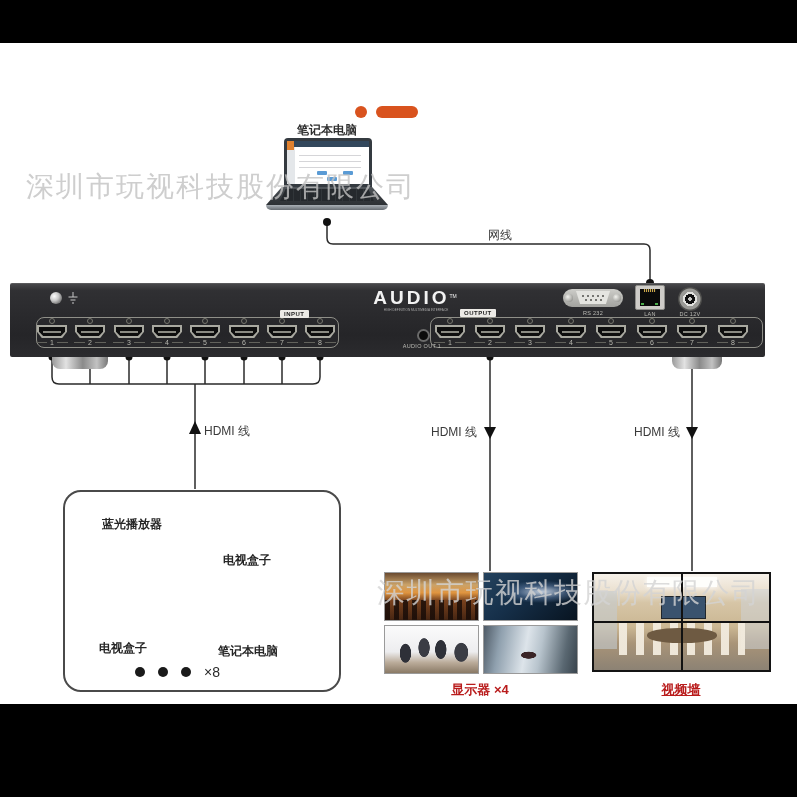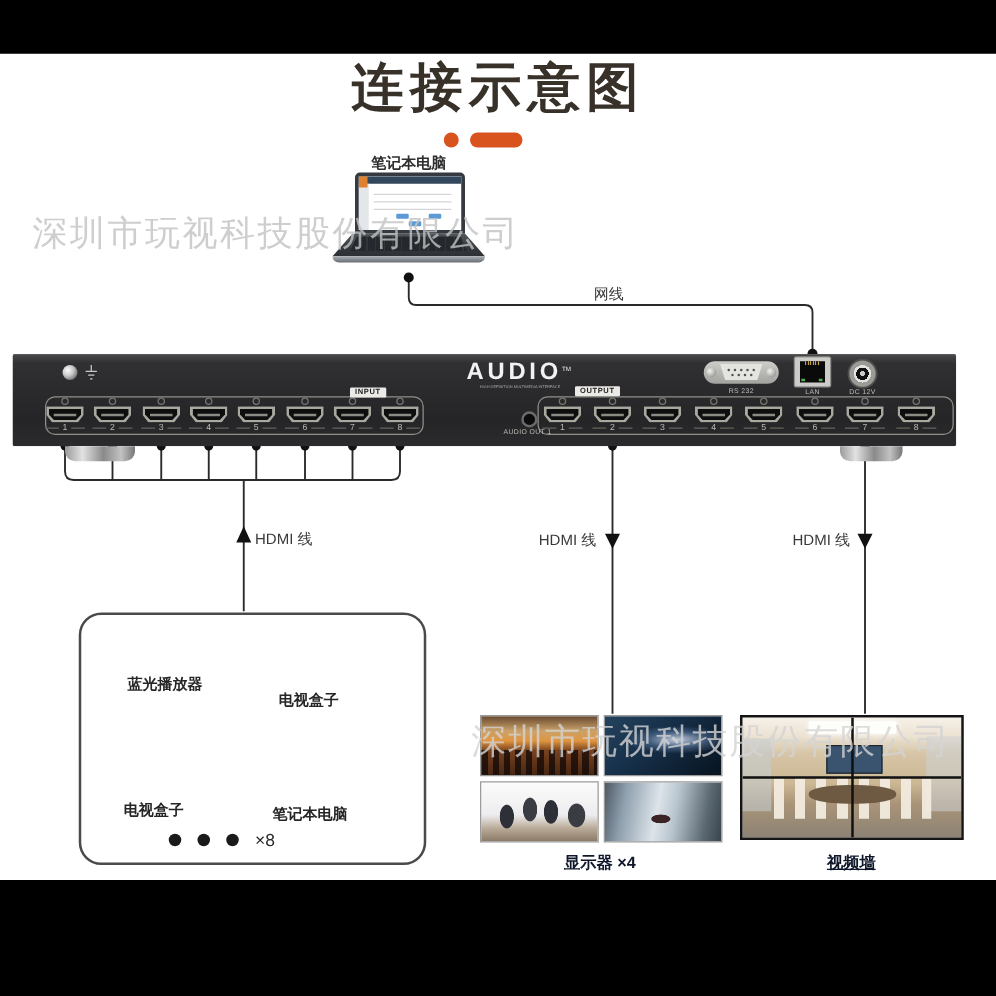--- a/index.html
+++ b/index.html
@@ -34,21 +34,21 @@
            clip-path:polygon(13% 0,87% 0,100% 86%,0 86%);
            background:linear-gradient(180deg,#51565b,#33373b 60%,#2a2e32);}
   .lt-kb{position:absolute;top:51px;left:14px;width:94px;height:12px;
          clip-path:polygon(6% 0,94% 0,100% 100%,0 100%);
          background:repeating-linear-gradient(90deg,#25292d 0 6px,#31363a 6px 7px);}
   .lt-lip{position:absolute;top:67px;left:0;width:122px;height:5px;
           background:linear-gradient(180deg,#aab0b6,#676d73);border-radius:0 0 8px 8px;}
 
   
   .wire-lbl{position:absolute;font-size:12px;color:#3a3a3a;z-index:3;}
-  .lbl-net{left:447px;top:227px;width:80px;text-align:center;}
+  .lbl-net{left:460px;top:227px;width:80px;text-align:center;}
   .lbl-hdmi-in{left:204px;top:423px;}
   .lbl-hdmi-out1{left:417px;top:424px;width:60px;text-align:right;}
   .lbl-hdmi-out2{left:620px;top:424px;width:60px;text-align:right;}
 
   svg.wires{position:absolute;left:0;top:0;z-index:2;pointer-events:none;}
 
   
   .panel{position:absolute;left:10px;top:283px;width:755px;height:73px;z-index:2;
          background:linear-gradient(180deg,#47474a 0,#303033 9%,#252528 70%,#2b2b2e 100%);
          border-top:1px solid #5a5a5c;border-radius:2px;}
@@ -174,33 +174,32 @@
   .vw-panel{position:absolute;left:30%;top:3%;width:40%;height:11%;background:#fefefb;box-shadow:0 0 5px #fff;}
   .vw-screen{position:absolute;left:38%;top:23%;width:25%;height:22%;background:#3a536e;border:1px solid #20262c;}
   .vw-glassL{position:absolute;left:0;top:18%;width:13%;height:60%;background:rgba(196,204,208,.6);}
   .vw-glassR{position:absolute;right:0;top:16%;width:16%;height:62%;background:rgba(205,210,213,.55);}
   .vw-chairs{position:absolute;left:14%;top:50%;width:72%;height:34%;
              background:repeating-linear-gradient(90deg,rgba(242,235,222,.95) 0 8px,rgba(0,0,0,0) 8px 17px);}
   .vw-table{position:absolute;left:30%;top:56%;width:40%;height:16%;background:#6e5a42;border-radius:45%;}
   .vw-cross-v{position:absolute;left:50%;top:0;width:2px;height:100%;background:#111;margin-left:-1px;}
   .vw-cross-h{position:absolute;left:0;top:50%;width:100%;height:2px;background:#111;margin-top:-1px;}
 
-  .lbl-displays{position:absolute;font-size:13px;color:#0f172a;font-weight:600;text-align:center;z-index:7;}
+  .lbl-displays{position:absolute;font-size:13px;color:#b91c1c;font-weight:600;text-align:center;z-index:7;}
   .lbl-monitors{left:420px;top:681px;width:120px;}
   .lbl-videowall{left:631px;top:681px;width:100px;text-decoration:underline;}
 </style>
 </head>
 <body>
 
 <div class="stage">
 
   <div class="bar bar-top"></div>
   <div class="bar bar-bottom"></div>
 
-  <div class="title">连接示意图</div>
   <div class="accent-dot" style="background:#d9531e;"></div>
   <div class="accent-dash" style="background:#d9531e;"></div>
 
   <div class="wm wm1">深圳市玩视科技股份有限公司</div>
   <div class="wm wm2">深圳市玩视科技股份有限公司</div>
 
   <div class="lbl-laptop-top">笔记本电脑</div>
   <div class="laptop-top">
     <div class="lt-screen">
       <div class="lt-display">
@@ -431,21 +430,21 @@
     <div class="panel-lbl dc-lbl">DC 12V</div>
   </div>
 
   <div class="srcbox"></div>
 
   <div class="bluray">
     <div class="br-band"></div>
       <div class="br-disp"></div>
       <div class="br-btn"></div>
   </div>
-  <div class="dev-lbl" style="left:82px;top:539px;width:100px;text-align:center;">蓝光播放器</div>
+  <div class="dev-lbl" style="left:82px;top:516px;width:100px;text-align:center;">蓝光播放器</div>
 
   <div class="tvbox1">
     <div class="tb1-top"></div>
       <div class="tb1-front"></div>
   </div>
   <div class="dev-lbl" style="left:197px;top:552px;width:100px;">电视盒子</div>
 
   <div class="tvbox2"></div>
   <div class="dev-lbl" style="left:73px;top:640px;width:100px;">电视盒子</div>
 

